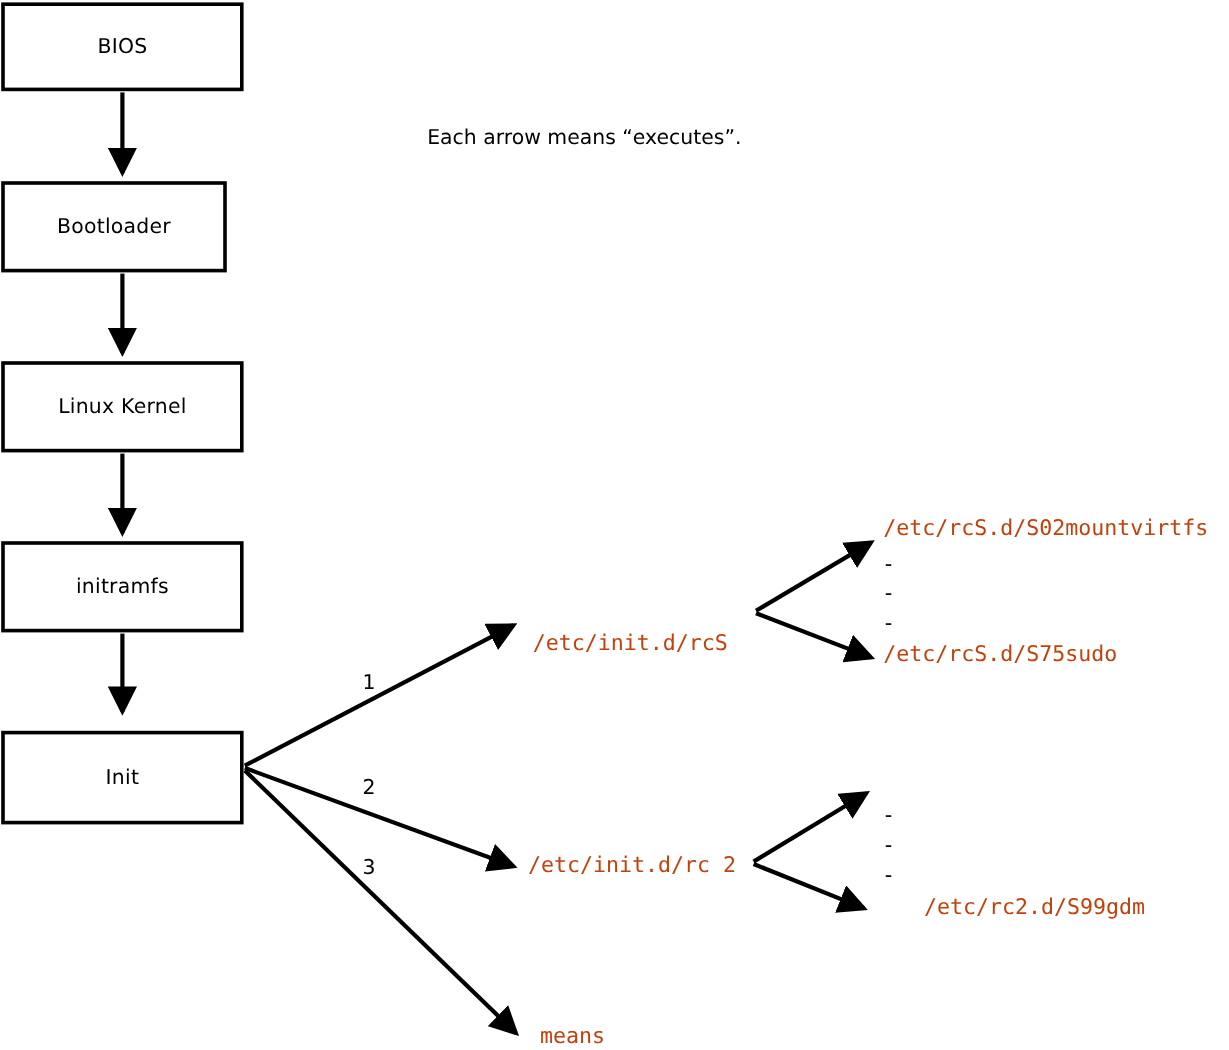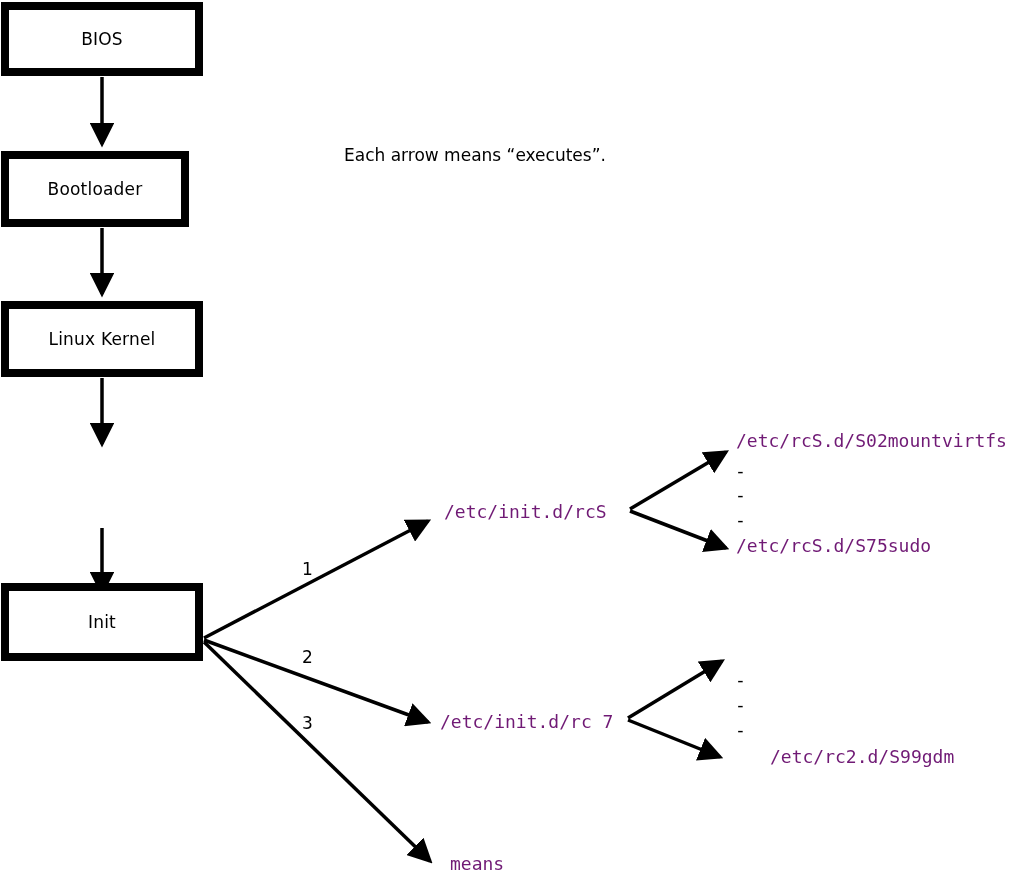--- a/index.html
+++ b/index.html
@@ -18,38 +18,38 @@
   #diagram-svg {
     position: absolute;
     left: 0;
     top: 0;
     width: 1024px;
     height: 875px;
   }
   .node-box {
     position: absolute;
     box-sizing: border-box;
-    border: 8px solid #000000;
+    border: 3px solid #000000;
     background: #ffffff;
     display: flex;
     align-items: center;
     justify-content: center;
   }
   .node-label {
     font-family: "DejaVu Sans", sans-serif;
     font-size: 17px;
     color: #000000;
     letter-spacing: 0.2px;
     white-space: nowrap;
   }
   .mono-label {
     position: absolute;
     font-family: "DejaVu Sans Mono", monospace;
     font-size: 18px;
-    color: #701a75;
+    color: #c2410c;
     white-space: nowrap;
     line-height: 1;
   }
   .dash-mark {
     position: absolute;
     font-family: "DejaVu Sans Mono", monospace;
     font-size: 18px;
     color: #000000;
     line-height: 1;
   }
@@ -110,34 +110,37 @@
   </div>
 
   <div class="node-box" style="left:1px; top:151px; width:188px; height:76px;">
     <span class="node-label">Bootloader</span>
   </div>
 
   <div class="node-box" style="left:1px; top:301px; width:202px; height:76px;">
     <span class="node-label">Linux Kernel</span>
   </div>
 
+  <div class="node-box" style="left:1px; top:451px; width:202px; height:76px;">
+    <span class="node-label">initramfs</span>
+  </div>
 
-  <div class="node-box" style="left:1px; top:583px; width:202px; height:78px;">
+  <div class="node-box" style="left:1px; top:609px; width:202px; height:78px;">
     <span class="node-label">Init</span>
   </div>
 
-  <div class="caption-text" style="left:344px; top:107px;margin-top:40px;">Each arrow means “executes”.</div>
+  <div class="caption-text" style="left:356px; top:107px;">Each arrow means “executes”.</div>
 
   <div class="edge-number" style="left:302px; top:561px;">1</div>
   <div class="edge-number" style="left:302px; top:649px;">2</div>
   <div class="edge-number" style="left:302px; top:715px;">3</div>
 
-  <div class="mono-label" style="left:444px; top:503px;">/etc/init.d/rcS</div>
+  <div class="mono-label" style="left:444px; top:528px;">/etc/init.d/rcS</div>
 
-  <div class="mono-label" style="left:440px; top:713px;">/etc/init.d/rc 7</div>
+  <div class="mono-label" style="left:440px; top:713px;">/etc/init.d/rc 2</div>
 
   <div class="mono-label" style="left:450px; top:855px;">means</div>
 
   <div class="mono-label" style="left:736px; top:432px;">/etc/rcS.d/S02mountvirtfs</div>
   <div class="dash-mark" style="left:735px; top:462px;">-</div>
   <div class="dash-mark" style="left:735px; top:486px;">-</div>
   <div class="dash-mark" style="left:735px; top:511px;">-</div>
   <div class="mono-label" style="left:736px; top:537px;">/etc/rcS.d/S75sudo</div>
 
   <div class="dash-mark" style="left:735px; top:671px;">-</div>

